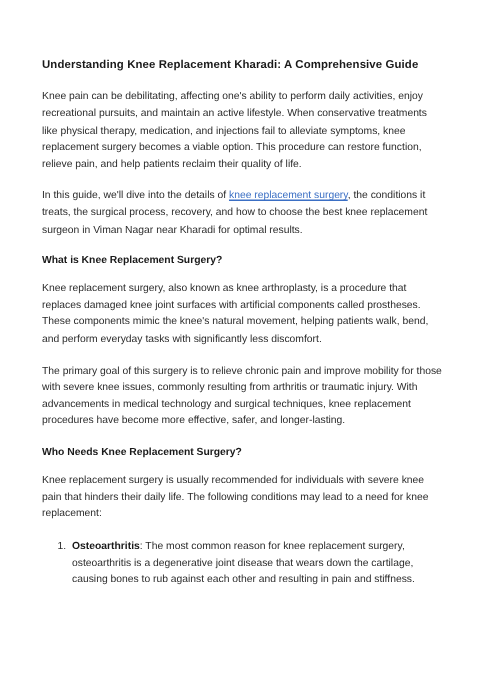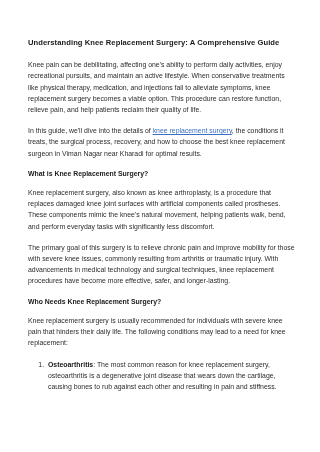--- a/index.html
+++ b/index.html
@@ -68,21 +68,21 @@
   .term {
     font-weight: bold;
     color: #1a1a1a;
   }
 </style>
 </head>
 <body>
 
 <div class="page">
 
-  <h1 class="doc-title">Understanding Knee Replacement Surgery: A Comprehensive Guide</h1>
+  <h1 class="doc-title">Understanding Knee Replacement Kharadi: A Comprehensive Guide</h1>
 
   <p class="para">Knee pain can be debilitating, affecting one's ability to perform daily activities, enjoy recreational pursuits, and maintain an active lifestyle. When conservative treatments like physical therapy, medication, and injections fail to alleviate symptoms, knee replacement surgery becomes a viable option. This procedure can restore function, relieve pain, and help patients reclaim their quality of life.</p>
 
   <p class="para"><span>In this guide, we'll dive into the details of </span><a class="inline-link" style="color: rgb(59, 111, 196);">knee replacement surgery</a><span>, the conditions it treats, the surgical process, recovery, and how to choose the best knee replacement surgeon in Viman Nagar near Kharadi for optimal results.</span></p>
 
   <h2 class="section-heading">What is Knee Replacement Surgery?</h2>
 
   <p class="para">Knee replacement surgery, also known as knee arthroplasty, is a procedure that replaces damaged knee joint surfaces with artificial components called prostheses. These components mimic the knee's natural movement, helping patients walk, bend, and perform everyday tasks with significantly less discomfort.</p>
 
   <p class="para">The primary goal of this surgery is to relieve chronic pain and improve mobility for those with severe knee issues, commonly resulting from arthritis or traumatic injury. With advancements in medical technology and surgical techniques, knee replacement procedures have become more effective, safer, and longer-lasting.</p>

